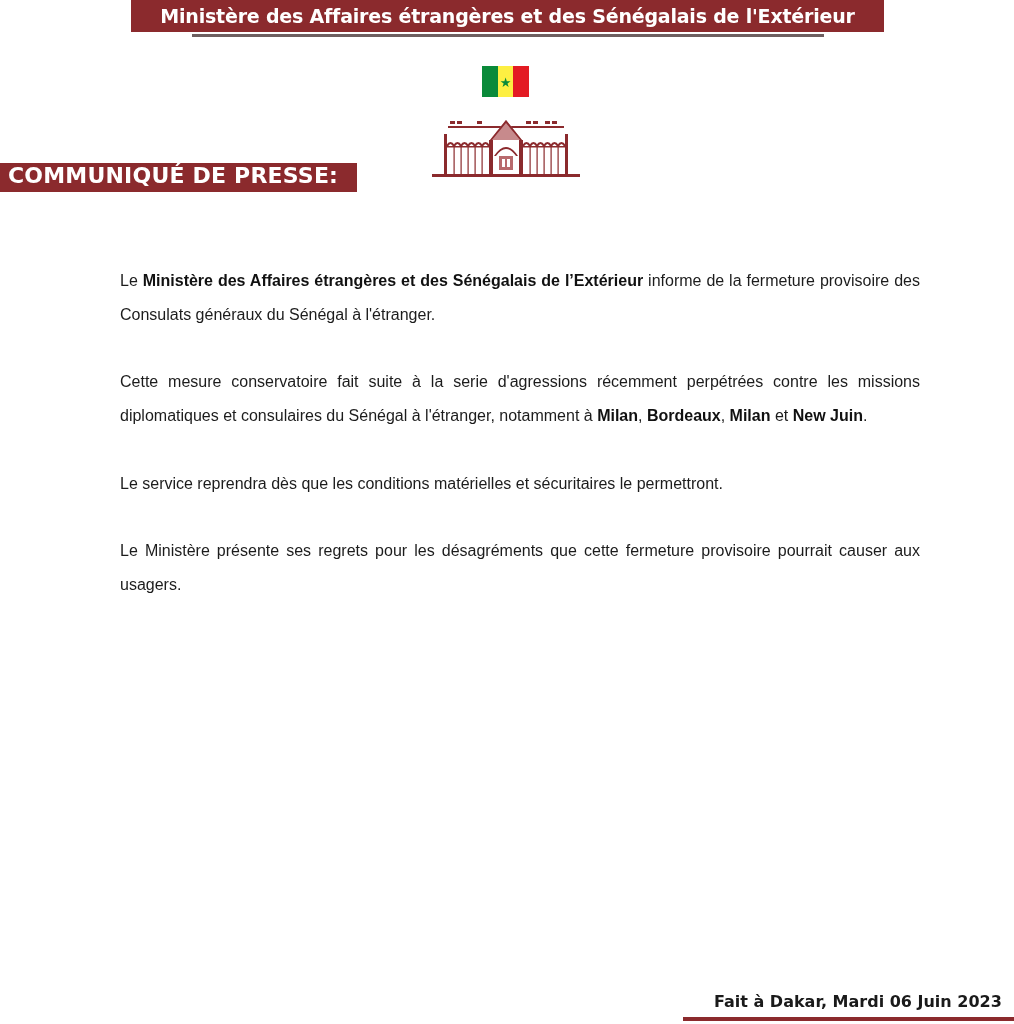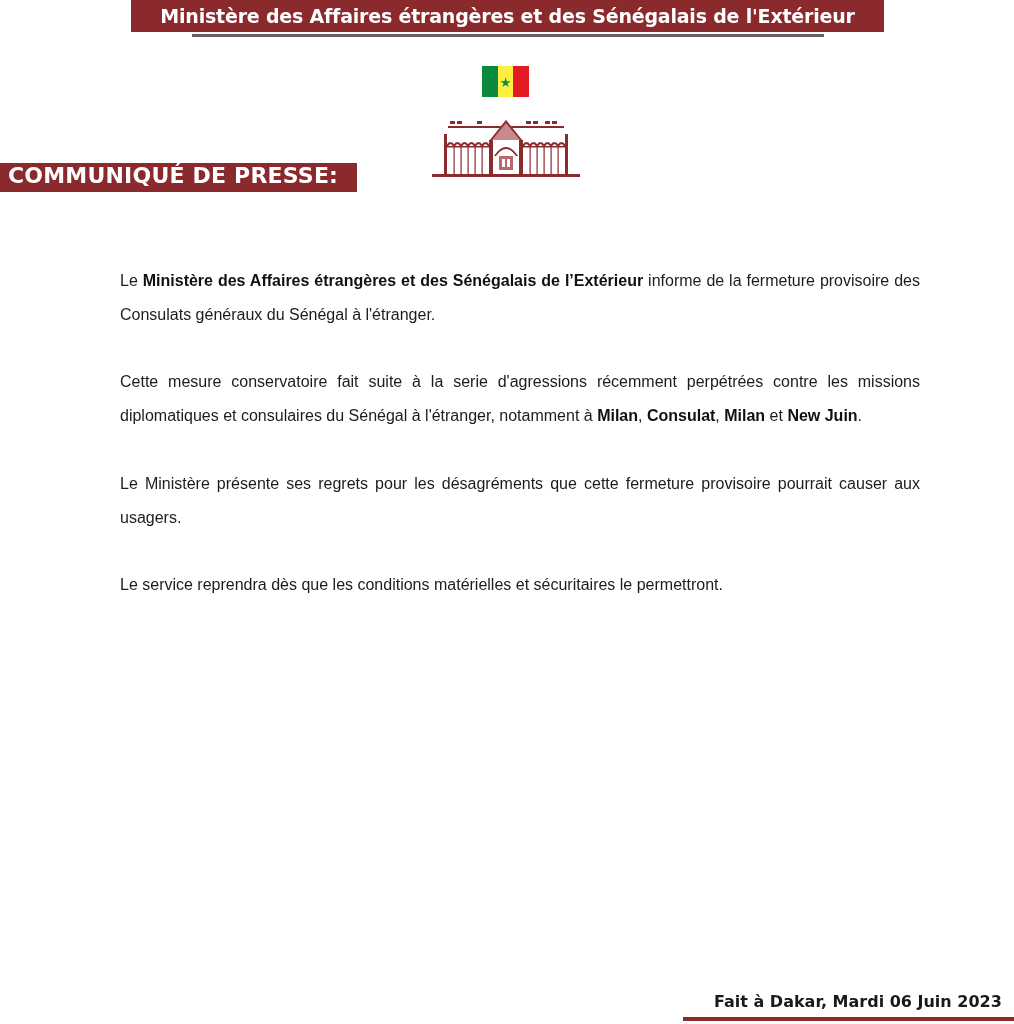--- a/index.html
+++ b/index.html
@@ -133,24 +133,24 @@
 
 <div class="press-badge">
   <span>COMMUNIQUÉ DE PRESSE:</span>
 </div>
 
 <div class="body-text">
   <p>
     <span>Le </span><b>Ministère des Affaires étrangères et des Sénégalais de l’Extérieur</b><span> informe de la fermeture provisoire des Consulats généraux du Sénégal à l'étranger.</span>
   </p>
   <p>
-    <span>Cette mesure conservatoire fait suite à la serie d'agressions récemment perpétrées contre les missions diplomatiques et consulaires du Sénégal à l'étranger, notamment à </span><b>Milan</b><span>, </span><b>Consulat</b><span>, </span><b>Milan</b><span> et </span><b>New Juin</b><span>.</span>
+    <span>Cette mesure conservatoire fait suite à la serie d'agressions récemment perpétrées contre les missions diplomatiques et consulaires du Sénégal à l'étranger, notamment à </span><b>Milan</b><span>, </span><b>Bordeaux</b><span>, </span><b>Milan</b><span> et </span><b>New Juin</b><span>.</span>
+  </p>
+  <p>
+    <span>Le service reprendra dès que les conditions matérielles et sécuritaires le permettront.</span>
   </p>
   <p>
     <span>Le Ministère présente ses regrets pour les désagréments que cette fermeture provisoire pourrait causer aux usagers.</span>
-  </p>
-  <p>
-    <span>Le service reprendra dès que les conditions matérielles et sécuritaires le permettront.</span>
   </p>
 </div>
 
 <div class="signature">Fait à Dakar, Mardi 06 Juin 2023</div>
 <div class="signature-underline"></div>
 
 </body></html>

